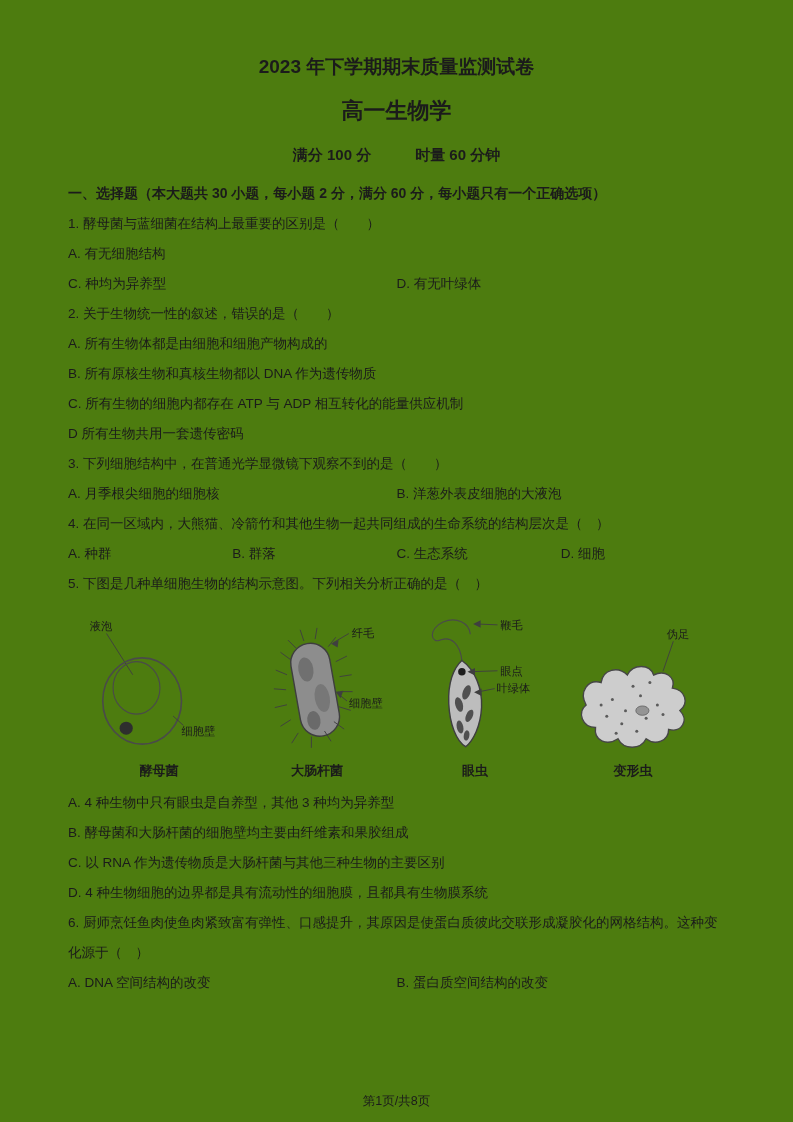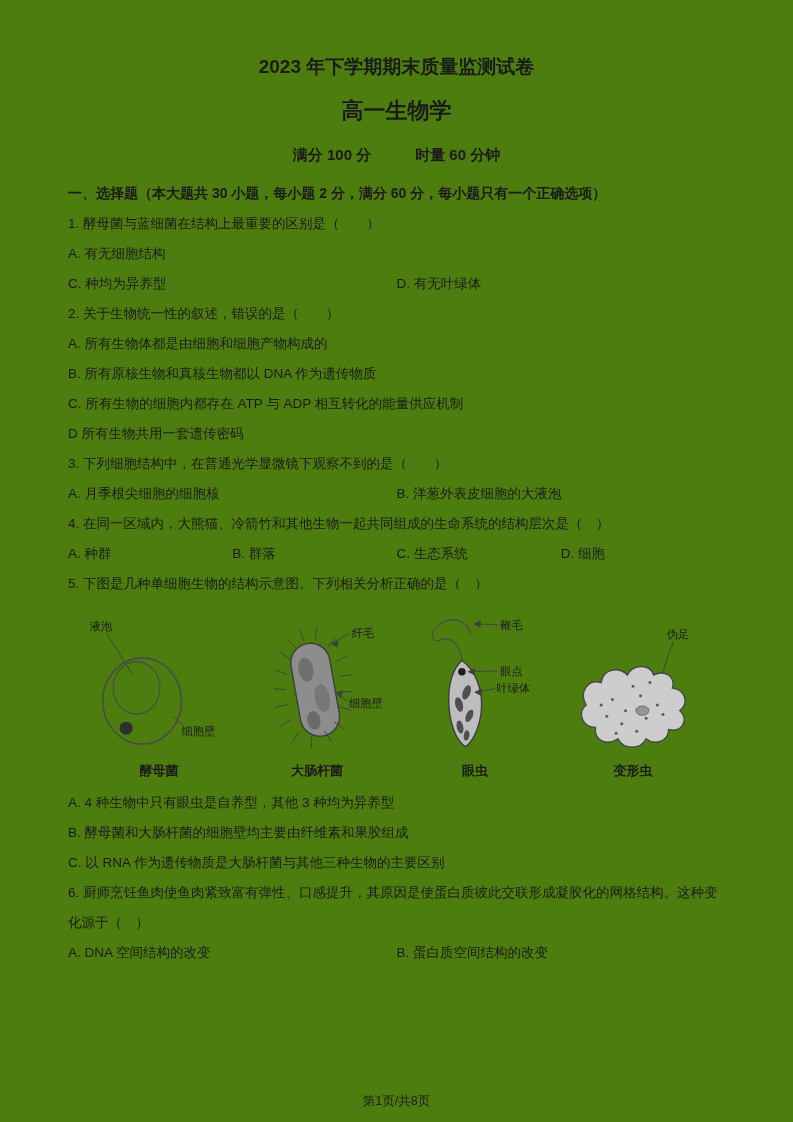--- a/index.html
+++ b/index.html
@@ -188,20 +188,21 @@
             <ellipse cx="90" cy="92" rx="7" ry="5" fill="#949494" stroke="#5b5b5b" stroke-width="0.8"></ellipse>
           </svg>
           <div class="fig-name">变形虫</div>
         </div>
 
       </div>
 
       <div class="opt">A. 4 种生物中只有眼虫是自养型，其他 3 种均为异养型</div>
       <div class="opt">B. 酵母菌和大肠杆菌的细胞壁均主要由纤维素和果胶组成</div>
       <div class="opt">C. 以 RNA 作为遗传物质是大肠杆菌与其他三种生物的主要区别</div>
+      <div class="opt">D. 4 种生物细胞的边界都是具有流动性的细胞膜，且都具有生物膜系统</div>
     </div>
 
     <div class="question">
       <div class="stem">6. 厨师烹饪鱼肉使鱼肉紧致富有弹性、口感提升，其原因是使蛋白质彼此交联形成凝胶化的网格结构。这种变化源于（　）</div>
       <div class="opt-row-2">
         <div class="opt">A. DNA 空间结构的改变</div>
         <div class="opt">B. 蛋白质空间结构的改变</div>
       </div>
     </div>
 

